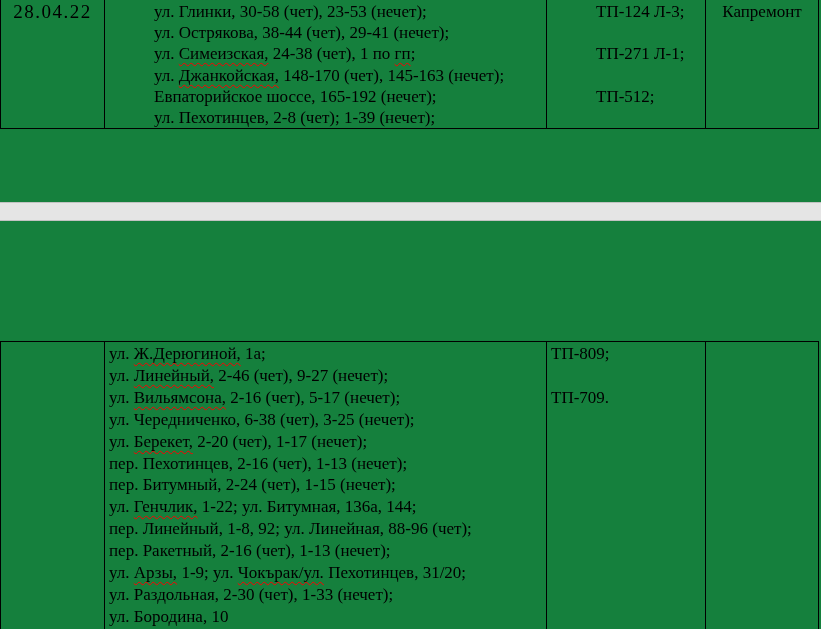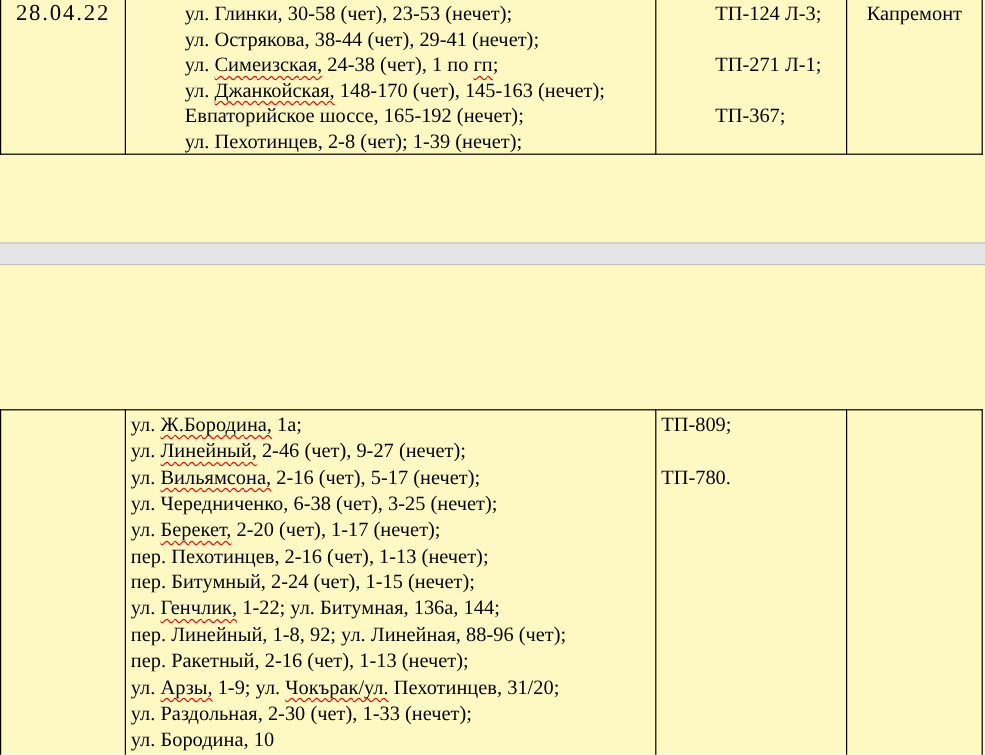--- a/index.html
+++ b/index.html
@@ -12,21 +12,21 @@
     height: 629px;
     overflow: hidden;
     position: relative;
     font-family: "Liberation Serif", "DejaVu Serif", serif;
     color: #000000;
     font-size: 17px;
   }
   .doc-canvas {
     position: absolute;
     inset: 0;
-    background: #fef9c3;
+    background: #15803d;
     text-decoration: underline;
   }
   table.sched {
     border-collapse: collapse;
     table-layout: fixed;
     position: absolute;
     left: 0;
     width: 818px;
   }
   table.sched td {
@@ -99,21 +99,21 @@
               <div class="t-line"><span>Евпаторийское шоссе, 165-192 (нечет);</span></div>
               <div class="t-line"><span>ул. Пехотинцев, 2-8 (чет); 1-39 (нечет);</span></div>
             </div>
       </td>
       <td class="c-tp">
         <div>
               <div class="t-line"><span>ТП-124 Л-3;</span></div>
               <div class="t-line">&nbsp;</div>
               <div class="t-line"><span>ТП-271 Л-1;</span></div>
               <div class="t-line">&nbsp;</div>
-              <div class="t-line"><span>ТП-367;</span></div>
+              <div class="t-line"><span>ТП-512;</span></div>
             </div>
       </td>
       <td class="c-note">
         <div class="note-text">Капремонт</div>
       </td>
     </tr>
   </tbody>
     </table>
 
   <div class="page-break-band"></div>
@@ -125,40 +125,40 @@
       <col style="width:159px">
       <col style="width:113px">
     </colgroup>
     <tbody>
         <tr>
       <td class="c-date">
         <div class="date-text"></div>
       </td>
       <td class="c-streets">
         <div>
-              <div class="t-line"><span>ул. </span><span class="misspelled">Ж.Бородина,</span><span> 1а;</span></div>
+              <div class="t-line"><span>ул. </span><span class="misspelled">Ж.Дерюгиной,</span><span> 1а;</span></div>
               <div class="t-line"><span>ул. </span><span class="misspelled">Линейный,</span><span> 2-46 (чет), 9-27 (нечет);</span></div>
               <div class="t-line"><span>ул. </span><span class="misspelled">Вильямсона,</span><span> 2-16 (чет), 5-17 (нечет);</span></div>
               <div class="t-line"><span>ул. Чередниченко, 6-38 (чет), 3-25 (нечет);</span></div>
               <div class="t-line"><span>ул. </span><span class="misspelled">Берекет,</span><span> 2-20 (чет), 1-17 (нечет);</span></div>
               <div class="t-line"><span>пер. Пехотинцев, 2-16 (чет), 1-13 (нечет);</span></div>
               <div class="t-line"><span>пер. Битумный, 2-24 (чет), 1-15 (нечет);</span></div>
               <div class="t-line"><span>ул. </span><span class="misspelled">Генчлик,</span><span> 1-22; ул. Битумная, 136а, 144;</span></div>
               <div class="t-line"><span>пер. Линейный, 1-8, 92; ул. Линейная, 88-96 (чет);</span></div>
               <div class="t-line"><span>пер. Ракетный, 2-16 (чет), 1-13 (нечет);</span></div>
               <div class="t-line"><span>ул. </span><span class="misspelled">Арзы,</span><span> 1-9; ул. </span><span class="misspelled">Чокърак/ул.</span><span> Пехотинцев, 31/20;</span></div>
               <div class="t-line"><span>ул. Раздольная, 2-30 (чет), 1-33 (нечет);</span></div>
               <div class="t-line"><span>ул. Бородина, 10</span></div>
             </div>
       </td>
       <td class="c-tp">
         <div>
               <div class="t-line"><span>ТП-809;</span></div>
               <div class="t-line">&nbsp;</div>
-              <div class="t-line"><span>ТП-780.</span></div>
+              <div class="t-line"><span>ТП-709.</span></div>
             </div>
       </td>
       <td class="c-note">
         <div class="note-text"></div>
       </td>
     </tr>
   </tbody>
     </table>
 
 </div>

